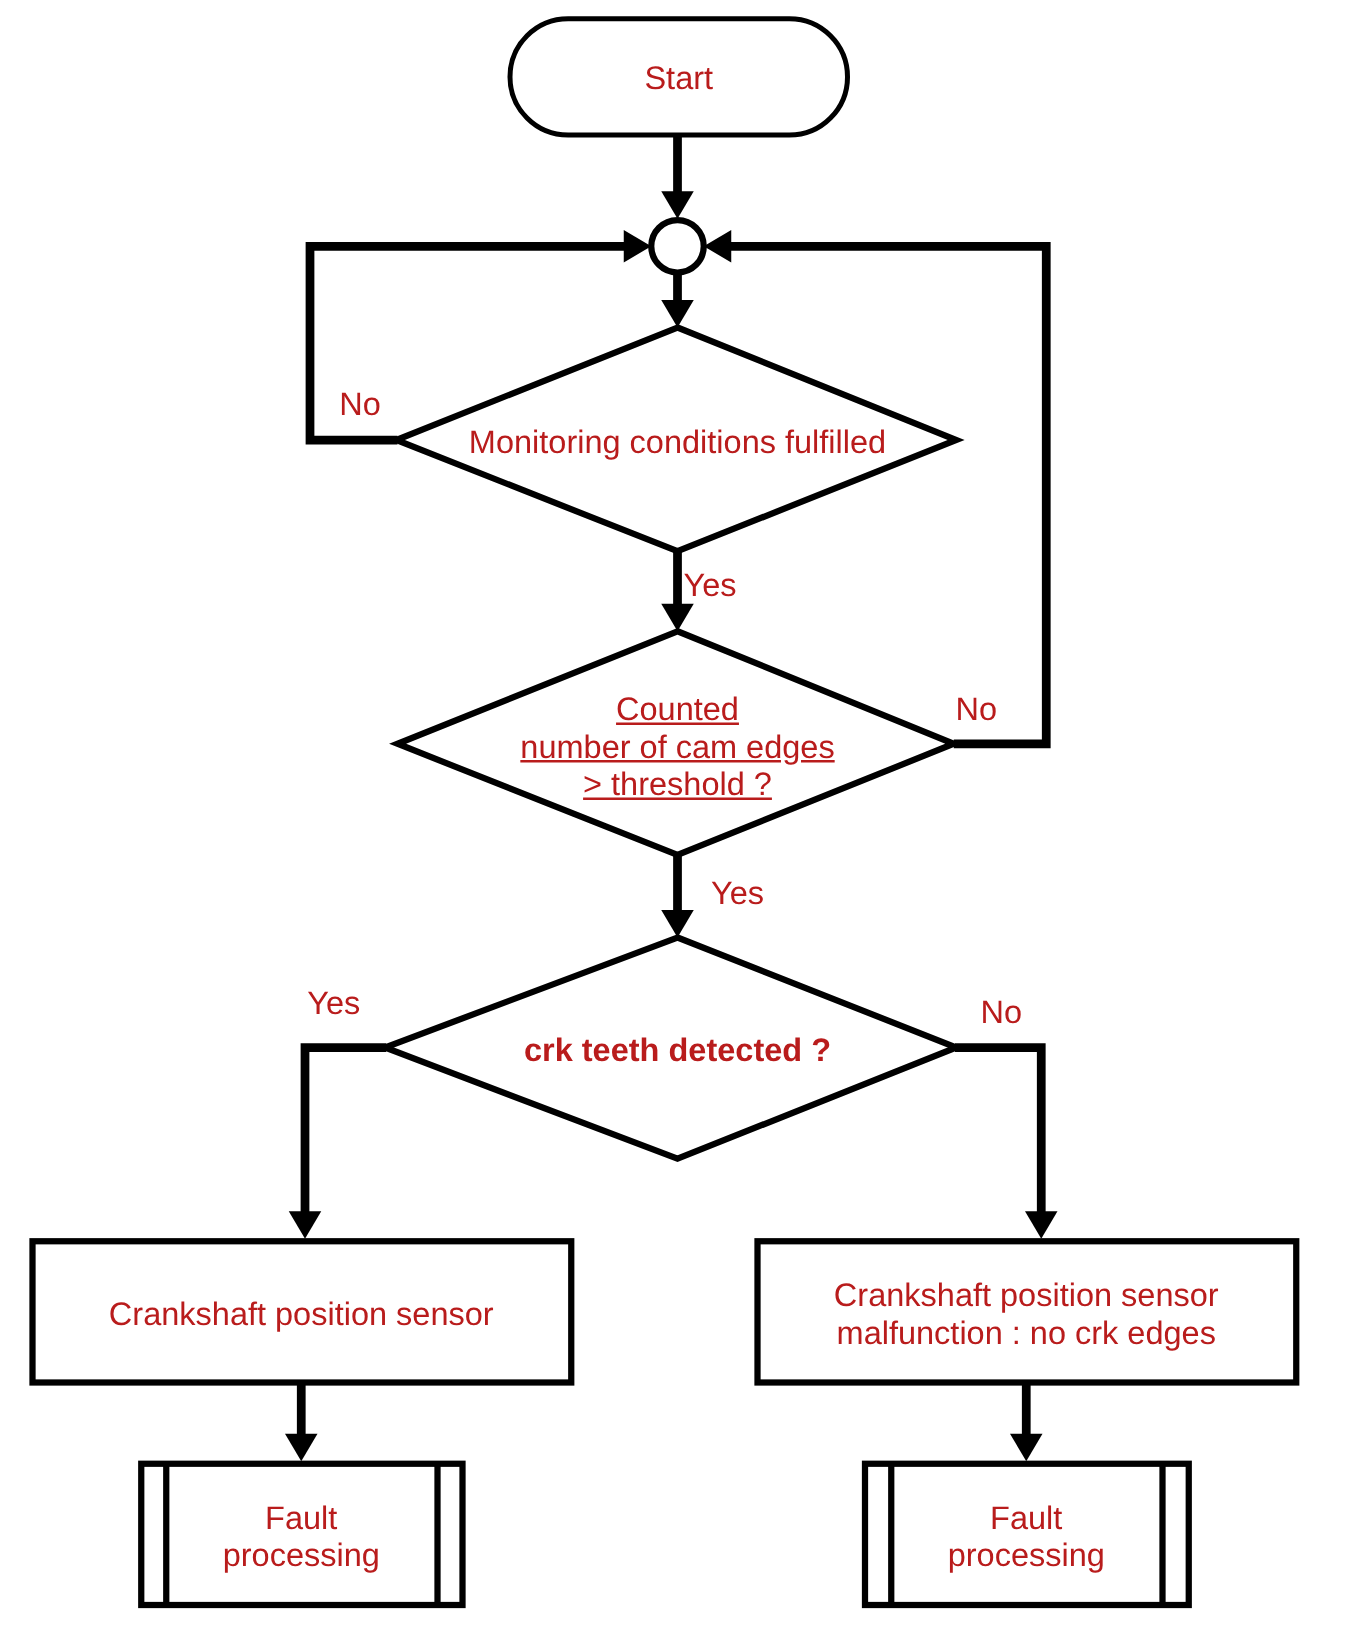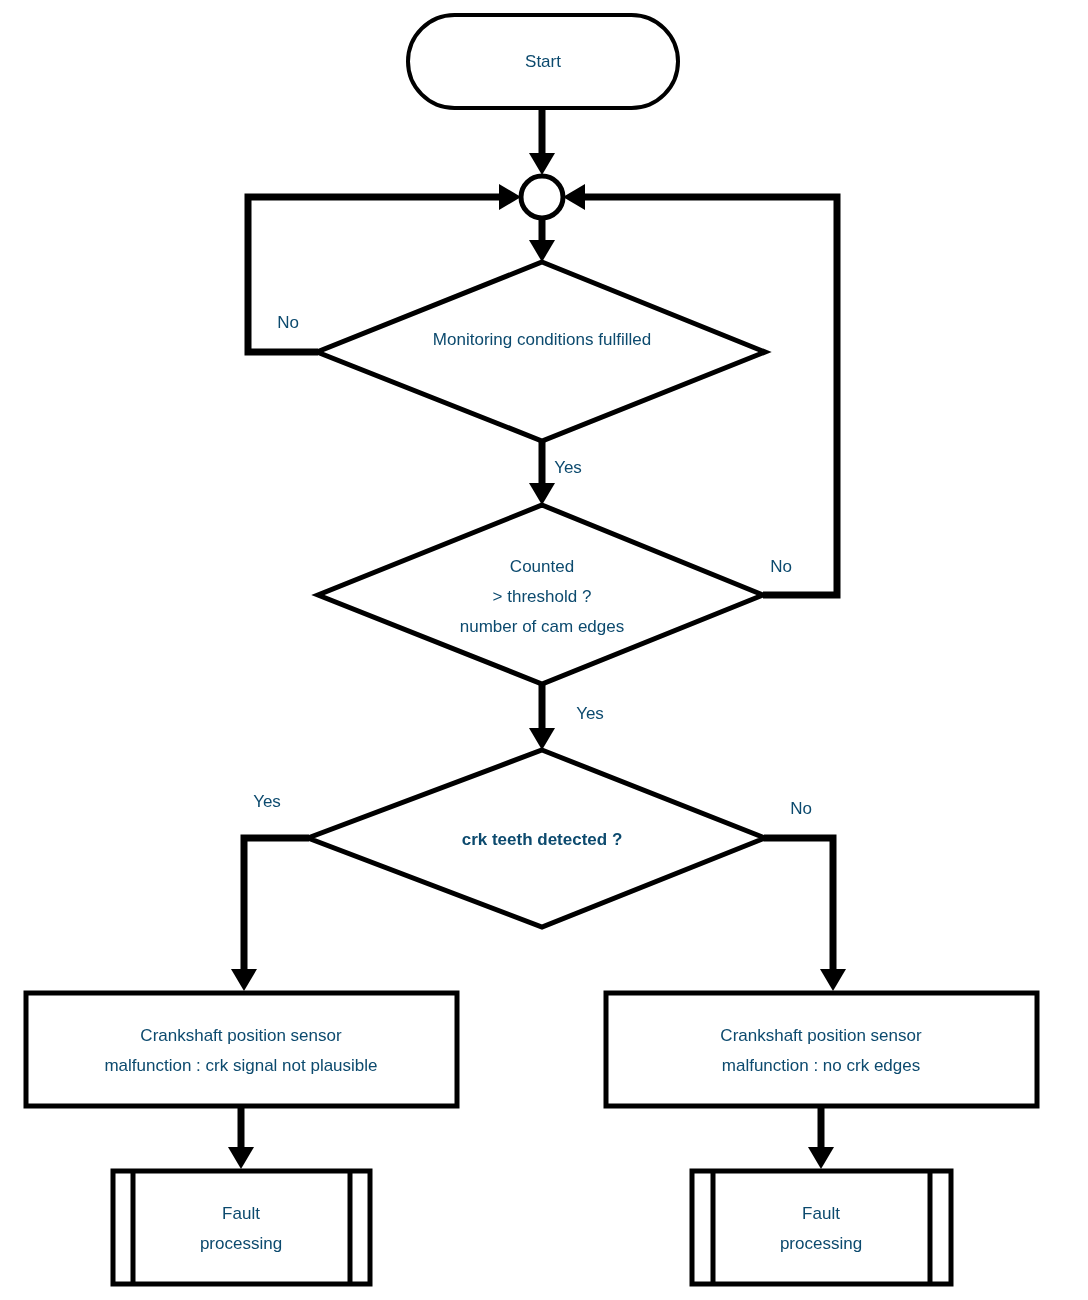--- a/index.html
+++ b/index.html
@@ -9,23 +9,23 @@
     height: 1300px;
     background: #ffffff;
     font-family: "Liberation Sans", sans-serif;
     color: #000000;
     overflow: hidden;
   }
   #canvas svg { position: absolute; left: 0; top: 0; }
   .lbl {
     position: absolute;
     transform: translate(-50%, -50%);
-    font-size: 17px;
+    font-size: 26px;
     line-height: 26px;
-    color: #0c4a6e;
+    color: #b91c1c;
     white-space: nowrap;
     text-align: center;
   }
   .lines { line-height: 30px; }
 </style>
 </head>
 <body>
 
 <div id="canvas">
 
@@ -69,33 +69,32 @@
       <line x1="133" y1="1171" x2="133" y2="1284" stroke-width="5"></line>
       <line x1="350" y1="1171" x2="350" y2="1284" stroke-width="5"></line>
       <rect x="692" y="1171" width="259" height="113" stroke-width="5"></rect>
       <line x1="713" y1="1171" x2="713" y2="1284" stroke-width="5"></line>
       <line x1="930" y1="1171" x2="930" y2="1284" stroke-width="5"></line>
     </g>
   </svg>
 
   <div class="lbl" style="left:543px; top:62px;">Start</div>
 
-  <div class="lbl" style="left:542px; top:340px;">Monitoring conditions fulfilled</div>
+  <div class="lbl" style="left:542px; top:353px;">Monitoring conditions fulfilled</div>
 
-  <div class="lbl lines" style="left:542px; top:597px;">
+  <div class="lbl lines" style="left:542px; top:597px;text-decoration:underline;">
     <div>Counted</div>
+    <div>number of cam edges</div>
     <div>&gt; threshold ?</div>
-    <div>number of cam edges</div>
   </div>
 
   <div class="lbl" style="left:542px; top:840px;font-weight:bold;">crk teeth detected ?</div>
 
   <div class="lbl lines" style="left:241px; top:1051px;">
     <div>Crankshaft position sensor</div>
-    <div>malfunction : crk signal not plausible</div>
   </div>
 
   <div class="lbl lines" style="left:821px; top:1051px;">
     <div>Crankshaft position sensor</div>
     <div>malfunction : no crk edges</div>
   </div>
 
   <div class="lbl lines" style="left:241px; top:1229px;">
     <div>Fault</div>
     <div>processing</div>

